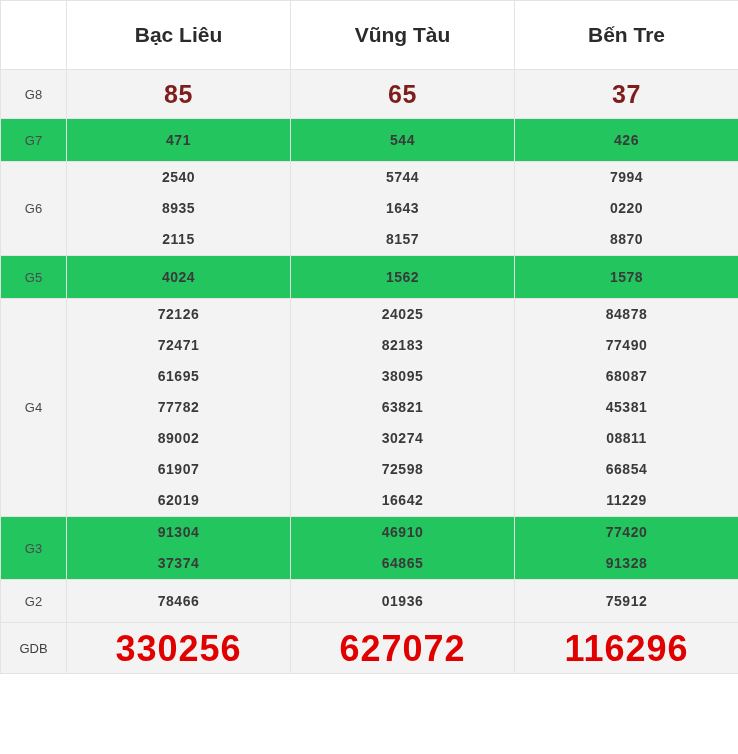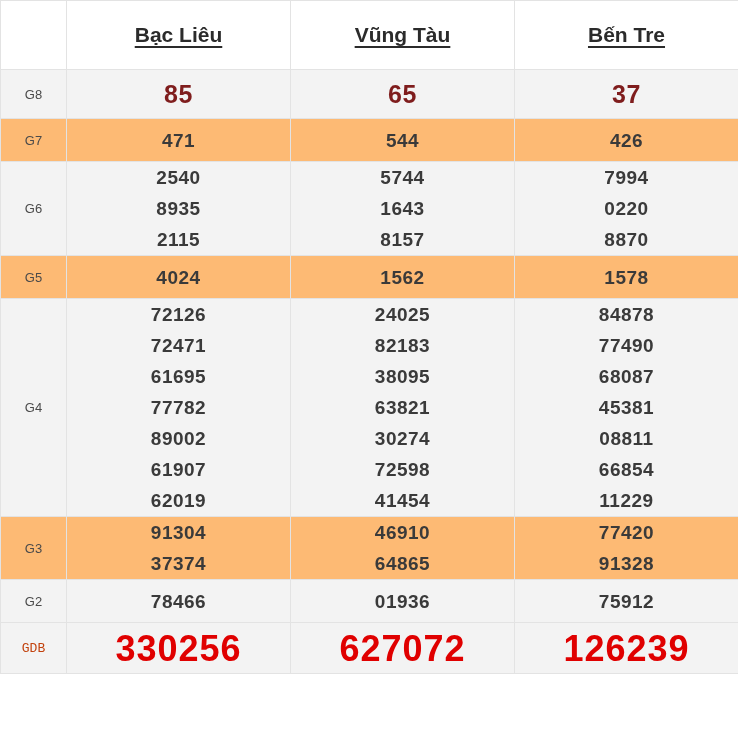--- a/index.html
+++ b/index.html
@@ -40,49 +40,47 @@
     font-weight: bold;
     color: #2b2b2b;
     background: #ffffff;
     border-top: none;
   }
   thead th.corner {
     border-left: none;
     border-top: none;
   }
   thead th .prov-name {
-    text-decoration: underline;
     text-underline-offset: 4px;
   }
 
   td.row-label {
     font-size: 13px;
     color: #4a4a4a;
     text-align: center;
     background: inherit;
   }
   td.row-label.label-accent {
-    color: #c2410c;
+    color: #404040;
     font-weight: normal;
-    font-family: Liberation Mono, monospace;
   }
 
   td.numbers {
-    font-size: 19px;
+    font-size: 14px;
     font-weight: bold;
     color: #3a3a3a;
     letter-spacing: 0.5px;
     line-height: 31px;
     padding: 5px 0;
   }
   tr.band-shade td {
     background: #f3f3f3;
   }
   tr.band-plain td {
-    background: #fdba74;
+    background: #22c55e;
   }
   td.numbers.highlight {
     color: #7f1d1d;
     font-size: 25px;
   }
   td.numbers.jackpot {
     color: #e00000;
     font-size: 36px;
     letter-spacing: 1px;
   }
@@ -178,21 +176,21 @@
           <span class="num-line">61907</span>
           <span class="num-line">62019</span>
         </td>
         <td class="numbers">
           <span class="num-line">24025</span>
           <span class="num-line">82183</span>
           <span class="num-line">38095</span>
           <span class="num-line">63821</span>
           <span class="num-line">30274</span>
           <span class="num-line">72598</span>
-          <span class="num-line">41454</span>
+          <span class="num-line">16642</span>
         </td>
         <td class="numbers">
           <span class="num-line">84878</span>
           <span class="num-line">77490</span>
           <span class="num-line">68087</span>
           <span class="num-line">45381</span>
           <span class="num-line">08811</span>
           <span class="num-line">66854</span>
           <span class="num-line">11229</span>
         </td>
@@ -226,17 +224,17 @@
       </tr>
       <tr class="row-gdb band-shade">
         <td class="row-label label-accent">GDB</td>
         <td class="numbers jackpot">
           <span class="num-line">330256</span>
         </td>
         <td class="numbers jackpot">
           <span class="num-line">627072</span>
         </td>
         <td class="numbers jackpot">
-          <span class="num-line">126239</span>
+          <span class="num-line">116296</span>
         </td>
       </tr>
     </tbody>
 </table>
 
 </body></html>

